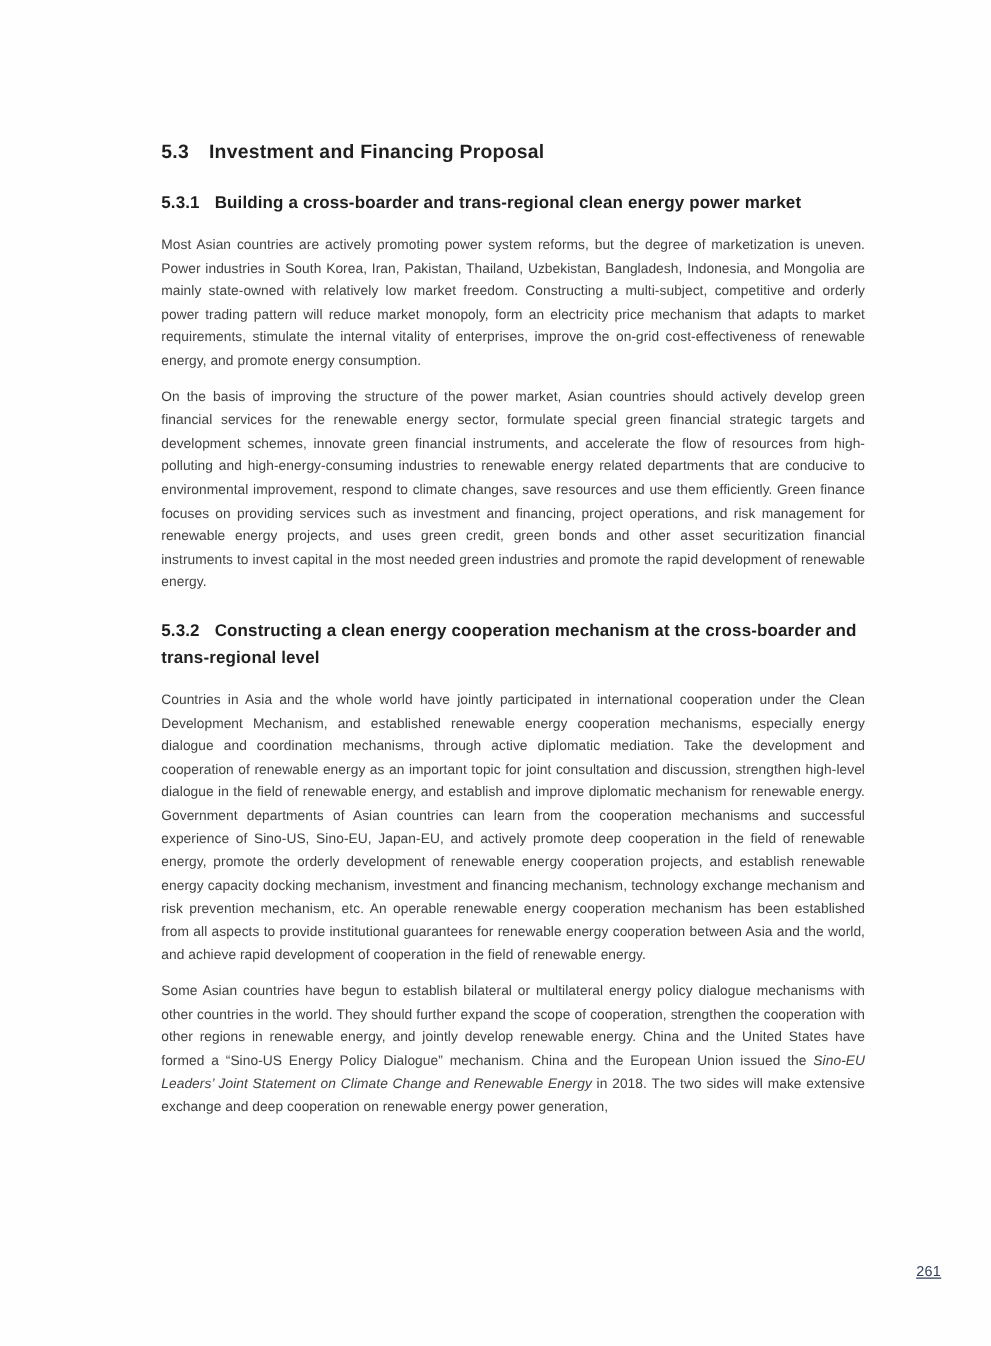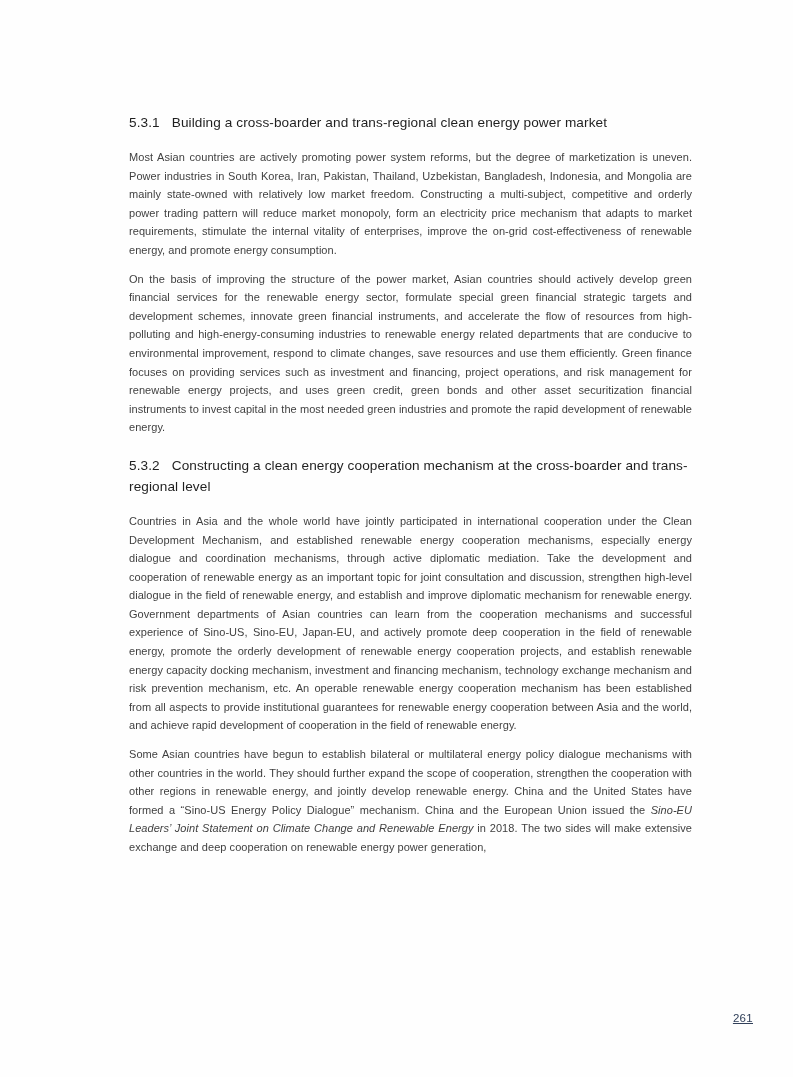--- a/index.html
+++ b/index.html
@@ -29,21 +29,21 @@
     letter-spacing: 0.2px;
     margin: 0 0 20px 0;
     line-height: 19px;
   }
   .section-heading .sec-num {
     display: inline-block;
     margin-right: 16px;
   }
   .subsection-heading {
     font-size: 13.6px;
-    font-weight: normal;
+    font-weight: bold;
     color: #1f1f1f;
     letter-spacing: 0.1px;
     line-height: 21px;
     margin: 0 0 15px 0;
     text-align: left;
   }
   .subsection-heading .sub-num {
     display: inline-block;
     margin-right: 12px;
   }
@@ -73,20 +73,23 @@
     letter-spacing: 0.3px;
     text-decoration: underline;
   }
 </style>
 </head>
 <body>
 
 <div class="page">
   <div class="content">
 
+    <h1 class="section-heading">
+      <span class="sec-num">5.3</span><span>Investment and Financing Proposal</span>
+    </h1>
 
     <h2 class="subsection-heading">
       <span class="sub-num">5.3.1</span><span>Building a cross-boarder and trans-regional clean energy power market</span>
     </h2>
 
     <p class="body-para">Most Asian countries are actively promoting power system reforms, but the degree of marketization is uneven. Power industries in South Korea, Iran, Pakistan, Thailand, Uzbekistan, Bangladesh, Indonesia, and Mongolia are mainly state-owned with relatively low market freedom. Constructing a multi-subject, competitive and orderly power trading pattern will reduce market monopoly, form an electricity price mechanism that adapts to market requirements, stimulate the internal vitality of enterprises, improve the on-grid cost-effectiveness of renewable energy, and promote energy consumption.</p>
 
     <p class="body-para last-in-block">On the basis of improving the structure of the power market, Asian countries should actively develop green financial services for the renewable energy sector, formulate special green financial strategic targets and development schemes, innovate green financial instruments, and accelerate the flow of resources from high-polluting and high-energy-consuming industries to renewable energy related departments that are conducive to environmental improvement, respond to climate changes, save resources and use them efficiently. Green finance focuses on providing services such as investment and financing, project operations, and risk management for renewable energy projects, and uses green credit, green bonds and other asset securitization financial instruments to invest capital in the most needed green industries and promote the rapid development of renewable energy.</p>
 
     <div class="spacer-before-sub2"></div>

